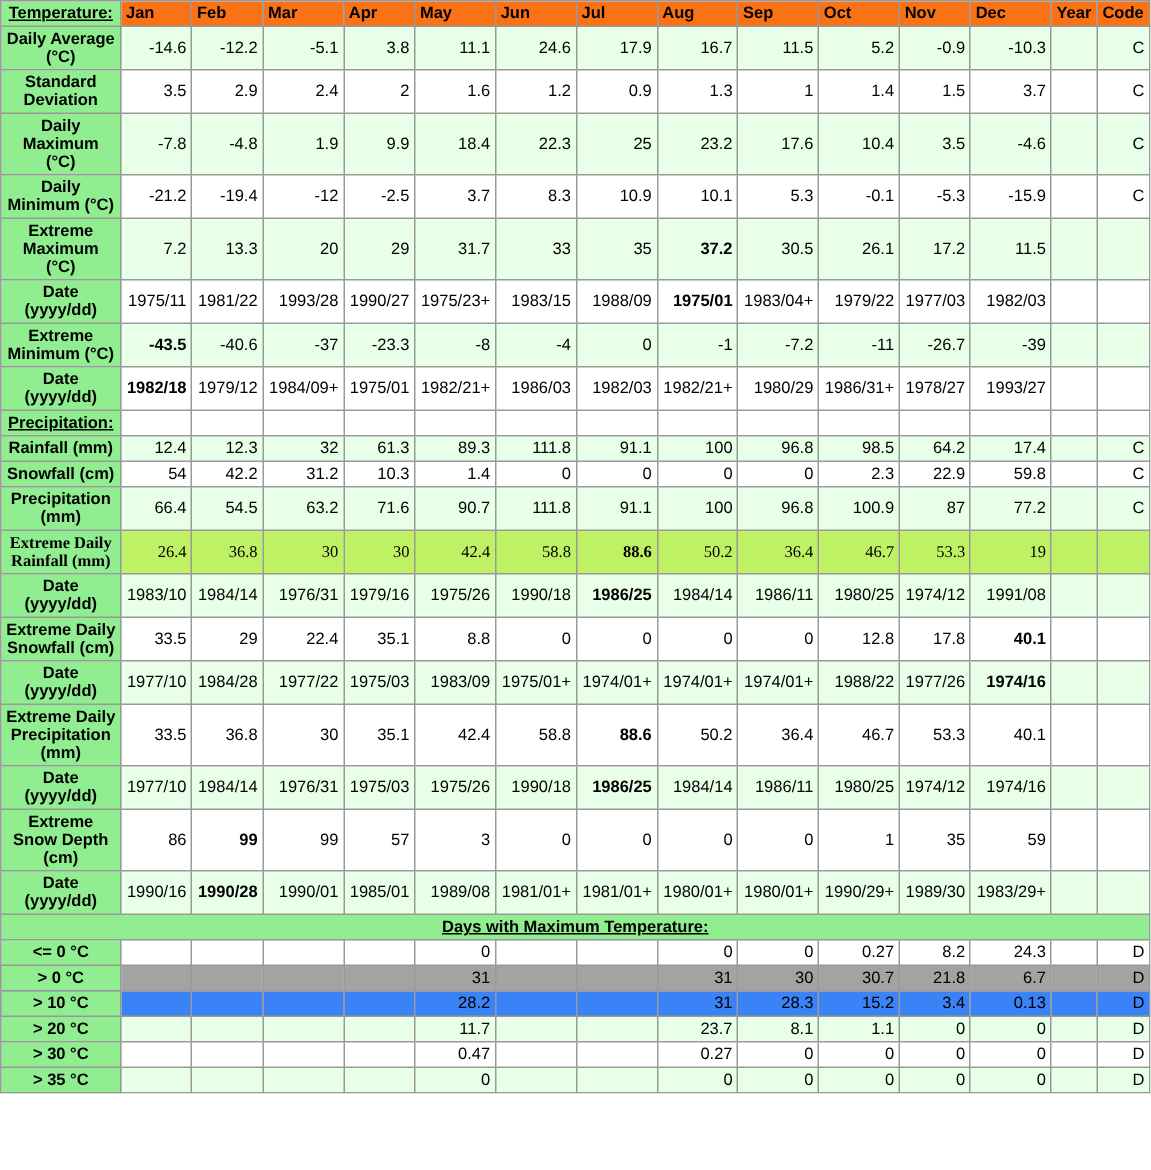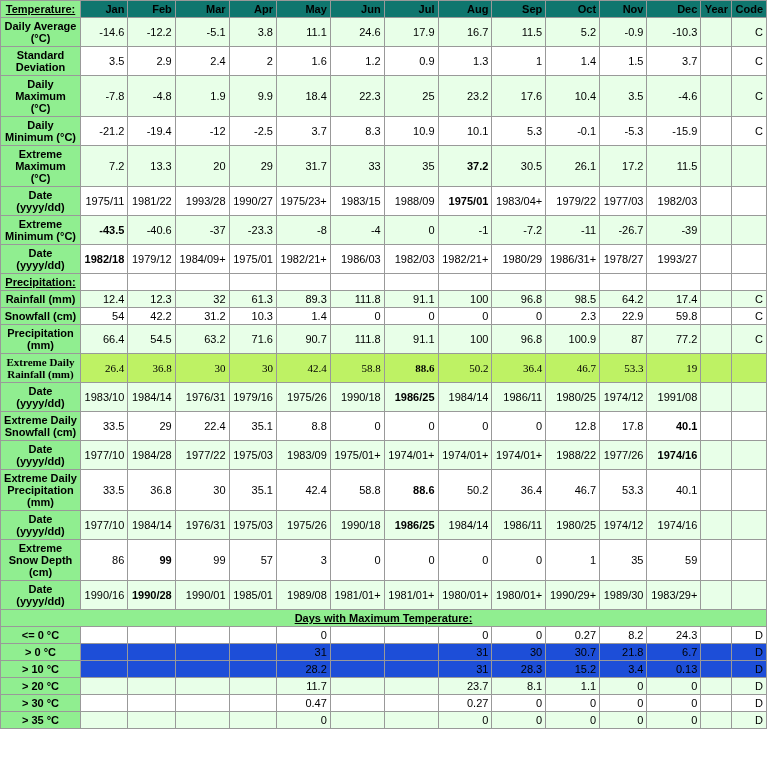--- a/index.html
+++ b/index.html
@@ -1,20 +1,20 @@
 <!DOCTYPE html>
 <html><head>
   <meta charset="utf-8">
   <style>
     * { margin: 0; padding: 0; box-sizing: border-box; }
     body { font-family: Arial, sans-serif; font-size: 11px; background: #fff; }
     table { border-collapse: collapse; width: 767px; }
     th, td { border: 1px solid #999; padding: 2px 3px; text-align: right; vertical-align: middle; }
     th { background: #90EE90; font-weight: bold; }
-    .col-header { background: #0f766e; text-align: right; font-weight: bold; margin-left: 36px; }
+    .col-header { background: #f97316; text-align: left; font-weight: bold; margin-left: 36px; }
     .label-col { background: #90EE90; font-weight: bold; text-align: center; width: 80px; }
     td.bold { font-weight: bold; }
   </style>
 </head>
 <body>
 
 <table>
 
   <tbody>
       <tr>
@@ -410,39 +410,39 @@
     <td></td>
     <td>0</td>
     <td>0</td>
     <td>0.27</td>
     <td>8.2</td>
     <td>24.3</td>
     <td></td>
     <td>D</td>
   </tr>
 
-  <tr style="background:#1d4ed8;">
+  <tr style="background:#a3a3a3;">
     <td class="label-col">&gt; 0 °C</td>
     <td></td>
     <td></td>
     <td></td>
     <td></td>
     <td>31</td>
     <td></td>
     <td></td>
     <td>31</td>
     <td>30</td>
     <td>30.7</td>
     <td>21.8</td>
     <td>6.7</td>
     <td></td>
     <td>D</td>
   </tr>
 
-  <tr style="background:#1d4ed8;">
+  <tr style="background:#3b82f6;">
     <td class="label-col">&gt; 10 °C</td>
     <td></td>
     <td></td>
     <td></td>
     <td></td>
     <td>28.2</td>
     <td></td>
     <td></td>
     <td>31</td>
     <td>28.3</td>

